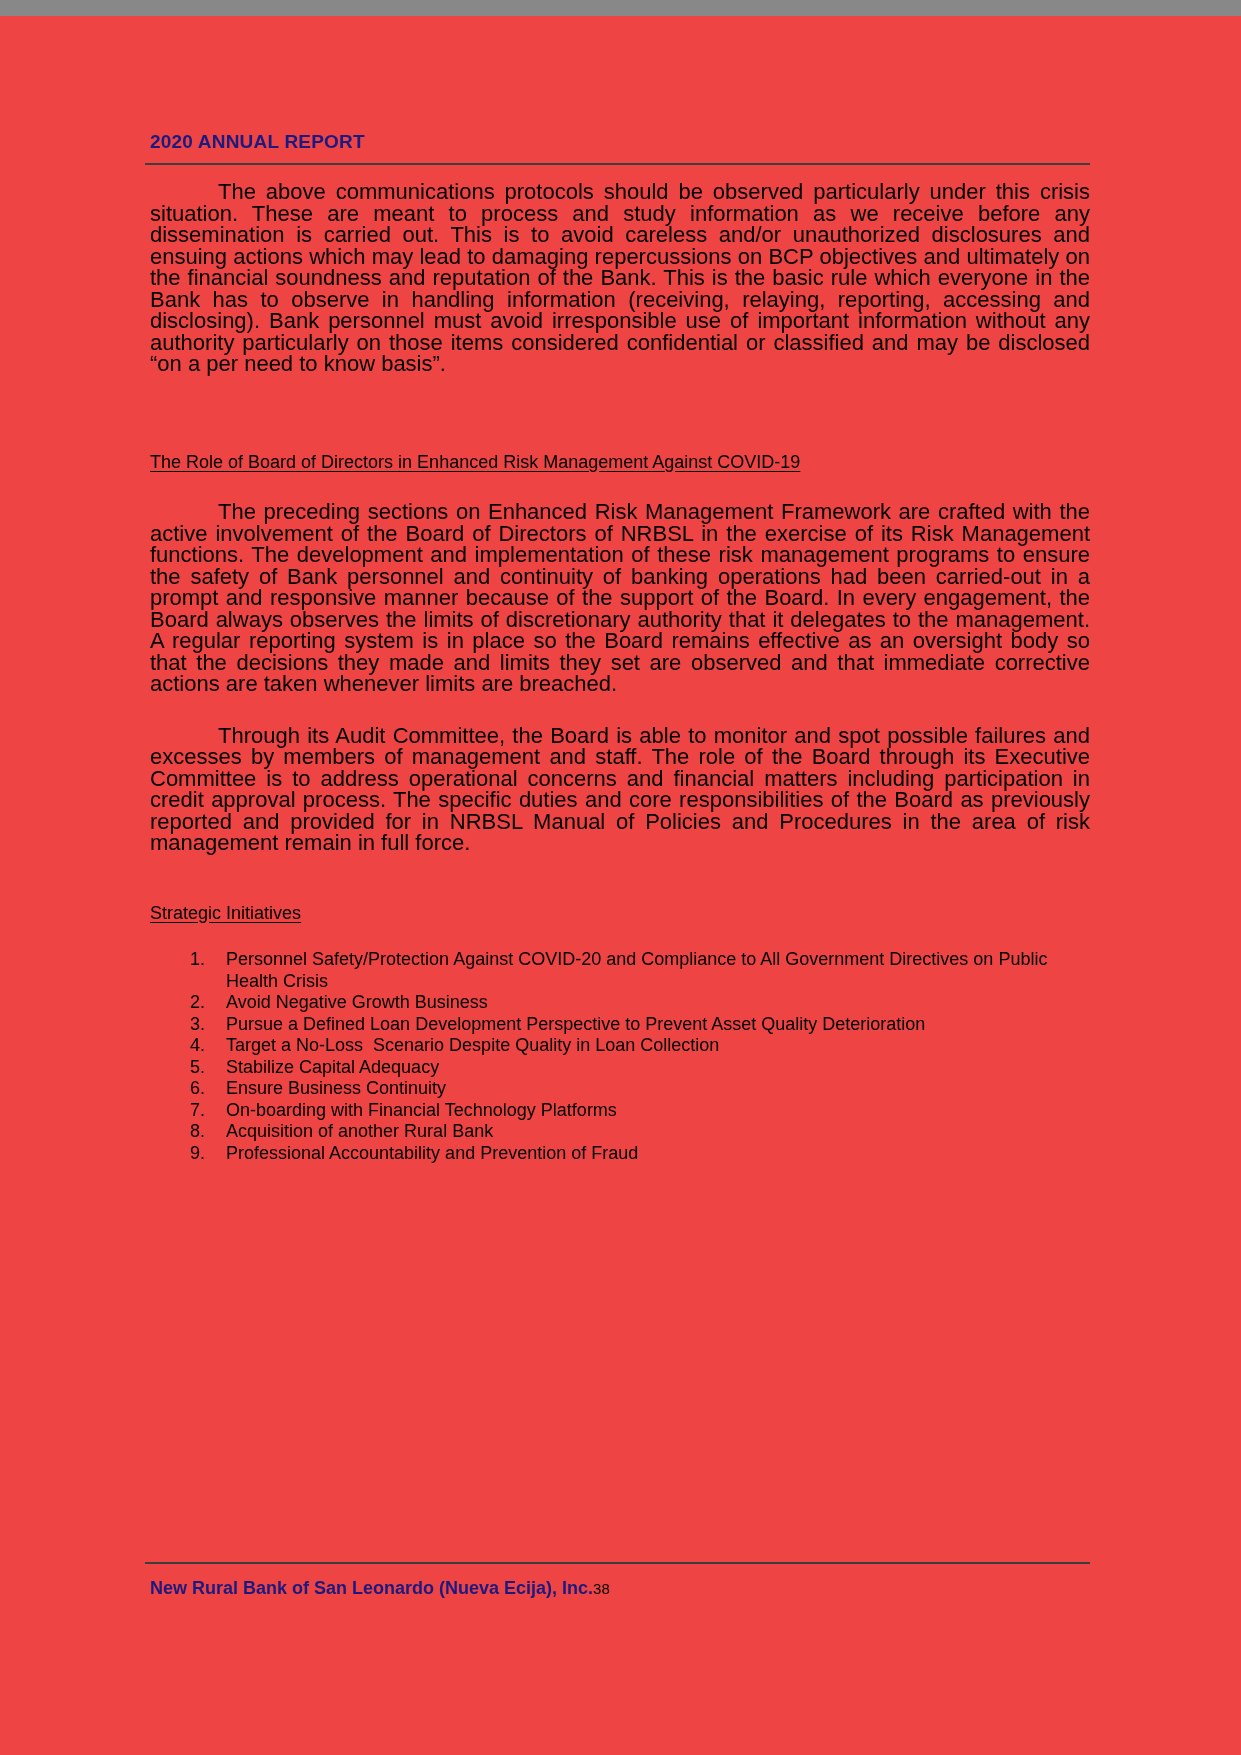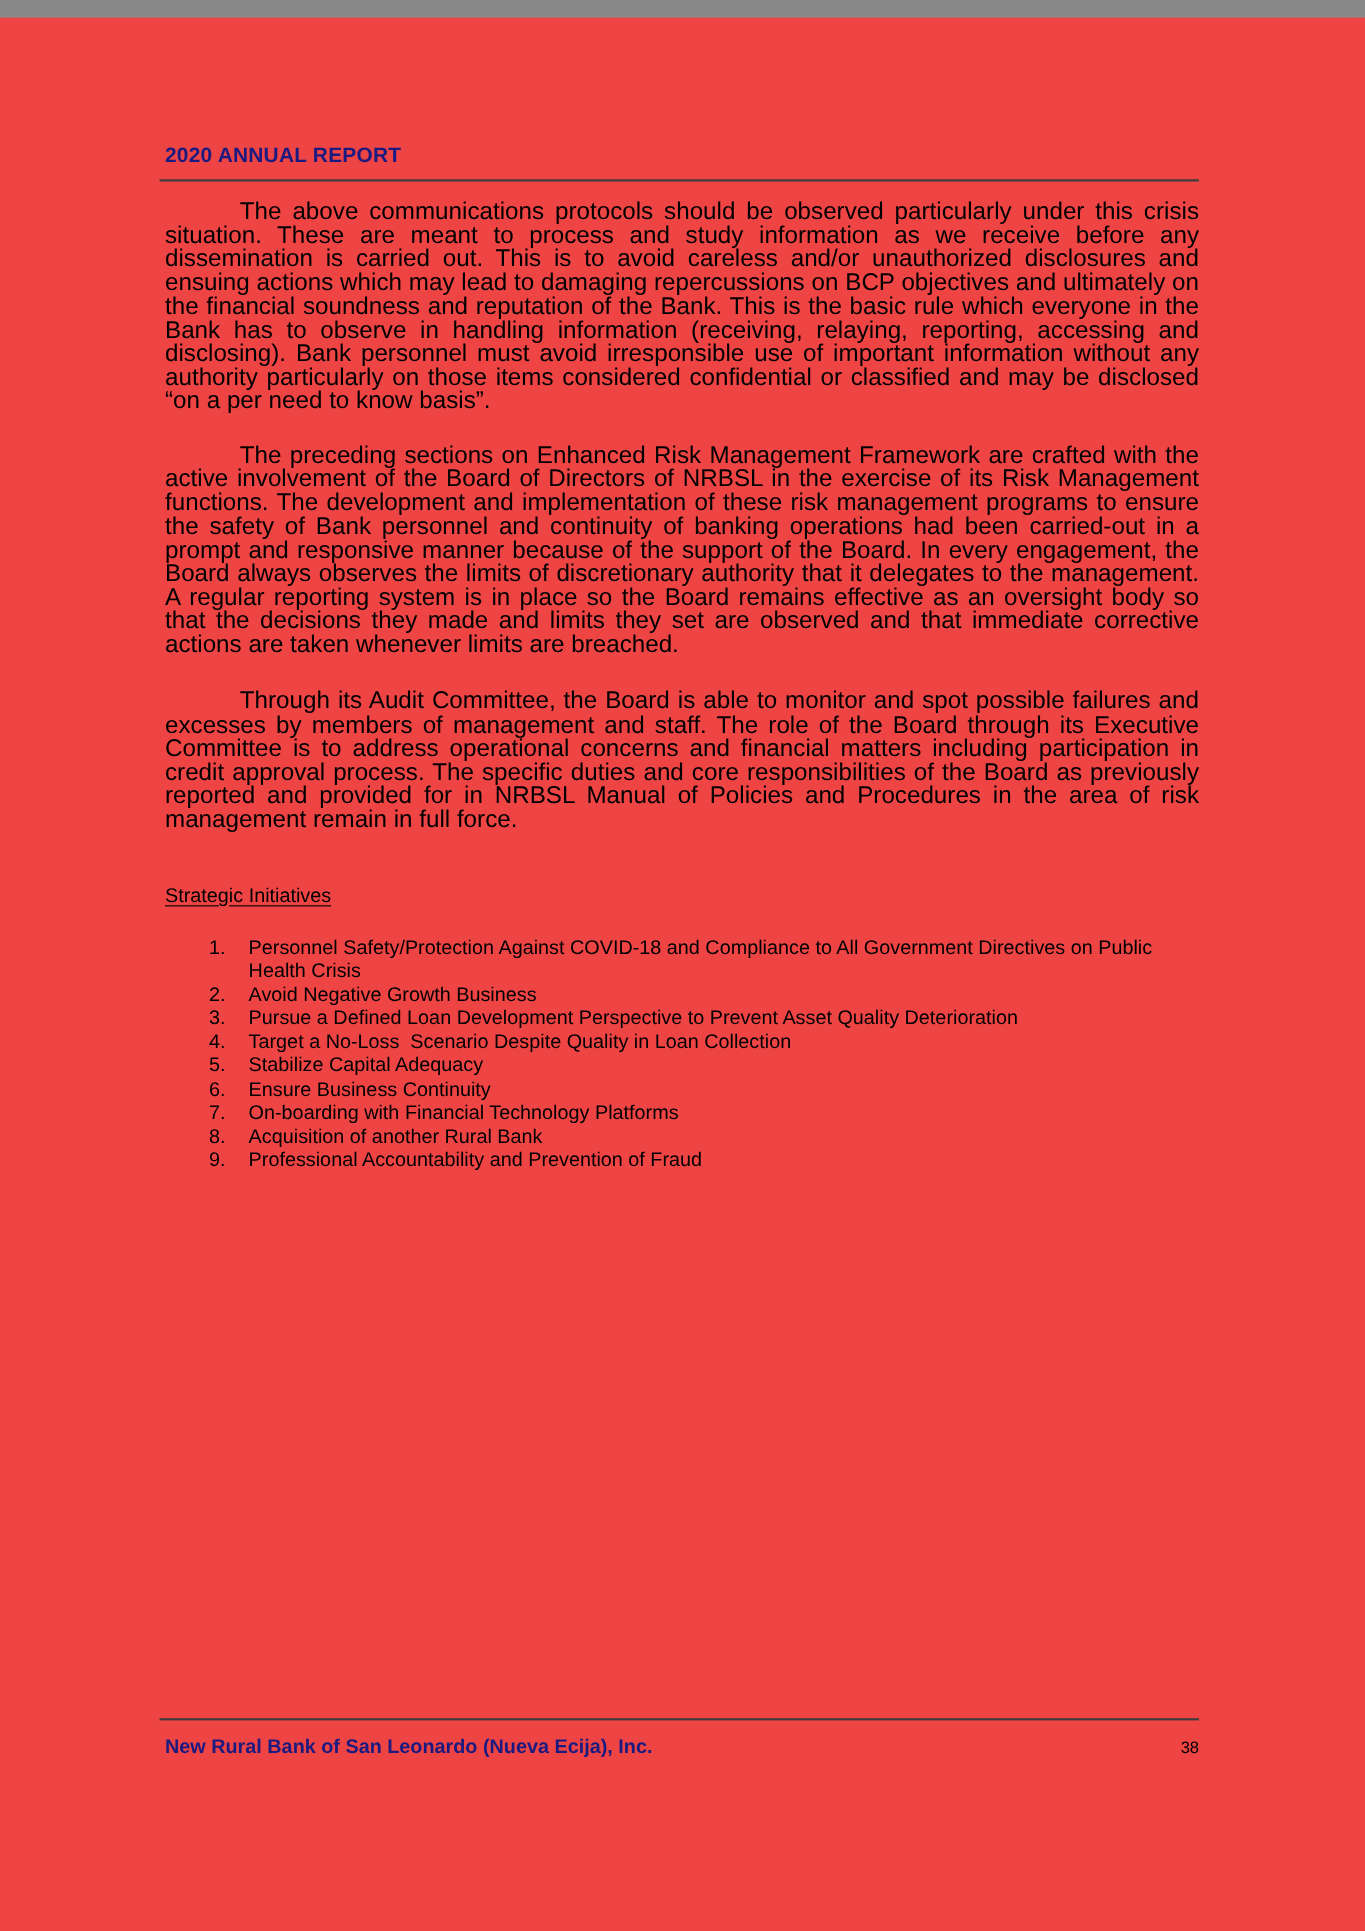--- a/index.html
+++ b/index.html
@@ -69,21 +69,20 @@
     top: 1546px;
   }
   .footer-rule {
     border: none;
     border-top: 2px solid #3d3d3d;
   }
   .footer-row {
     margin-top: 14px;
     padding-left: 5px;
     display: flex;
-    justify-content: space-between;
     align-items: baseline;
   }
   .footer-bank {
     font-size: 18px;
     font-weight: bold;
     color: #1a1a80;
   }
   .footer-page-num {
     font-size: 15px;
     color: #000000;
@@ -92,32 +91,33 @@
 </head>
 <body>
 
 <div class="page">
 
   <div class="header-title">2020 ANNUAL REPORT</div>
   <hr class="header-rule">
 
   <p class="body-text para-1">The above communications protocols should be observed particularly under this crisis situation. These are meant to process and study information as we receive before any dissemination is carried out. This is to avoid careless and/or unauthorized disclosures and ensuing actions which may lead to damaging repercussions on BCP objectives and ultimately on the financial soundness and reputation of the Bank. This is the basic rule which everyone in the Bank has to observe in handling information (receiving, relaying, reporting, accessing and disclosing).  Bank personnel must avoid irresponsible use of important information without any authority particularly on those items considered confidential or classified and may be disclosed “on a per need to know basis”.</p>
 
+  <div class="section-heading heading-1">The Role of Board of Directors in Enhanced Risk Management Against COVID-19</div>
 
   <p class="body-text para-2">The preceding sections on Enhanced Risk Management Framework are crafted with the active involvement of the Board of Directors of NRBSL in the exercise of its Risk Management functions. The development and implementation of these risk management programs to ensure the safety of Bank personnel and continuity of banking operations had been carried-out in a prompt and responsive manner because of the support of the Board. In every engagement, the Board always observes the limits of discretionary authority that it delegates to the management.  A regular reporting system is in place so the Board remains effective as an oversight body so that the decisions they made and limits they set are observed and that immediate corrective actions are taken whenever limits are breached.</p>
 
   <p class="body-text para-3">Through its Audit Committee, the Board is able to monitor and spot possible failures and excesses by members of management and staff. The role of the Board through its Executive Committee is to address operational concerns and financial matters including participation in credit approval process. The specific duties and core responsibilities of the Board as previously reported and provided for in NRBSL Manual of Policies and Procedures in the area of risk management remain in full force.</p>
 
 
   <div class="section-heading heading-2">Strategic Initiatives</div>
 
   <ol class="init-list">
     <li class="init-item">
       <span class="init-num">1.</span>
-      <span class="init-text">Personnel Safety/Protection Against COVID-18 and Compliance to All Government Directives on Public Health Crisis</span>
+      <span class="init-text">Personnel Safety/Protection Against COVID-20 and Compliance to All Government Directives on Public Health Crisis</span>
     </li>
     <li class="init-item">
       <span class="init-num">2.</span>
       <span class="init-text">Avoid Negative Growth Business</span>
     </li>
     <li class="init-item">
       <span class="init-num">3.</span>
       <span class="init-text">Pursue a Defined Loan Development Perspective to Prevent Asset Quality Deterioration</span>
     </li>
     <li class="init-item">

